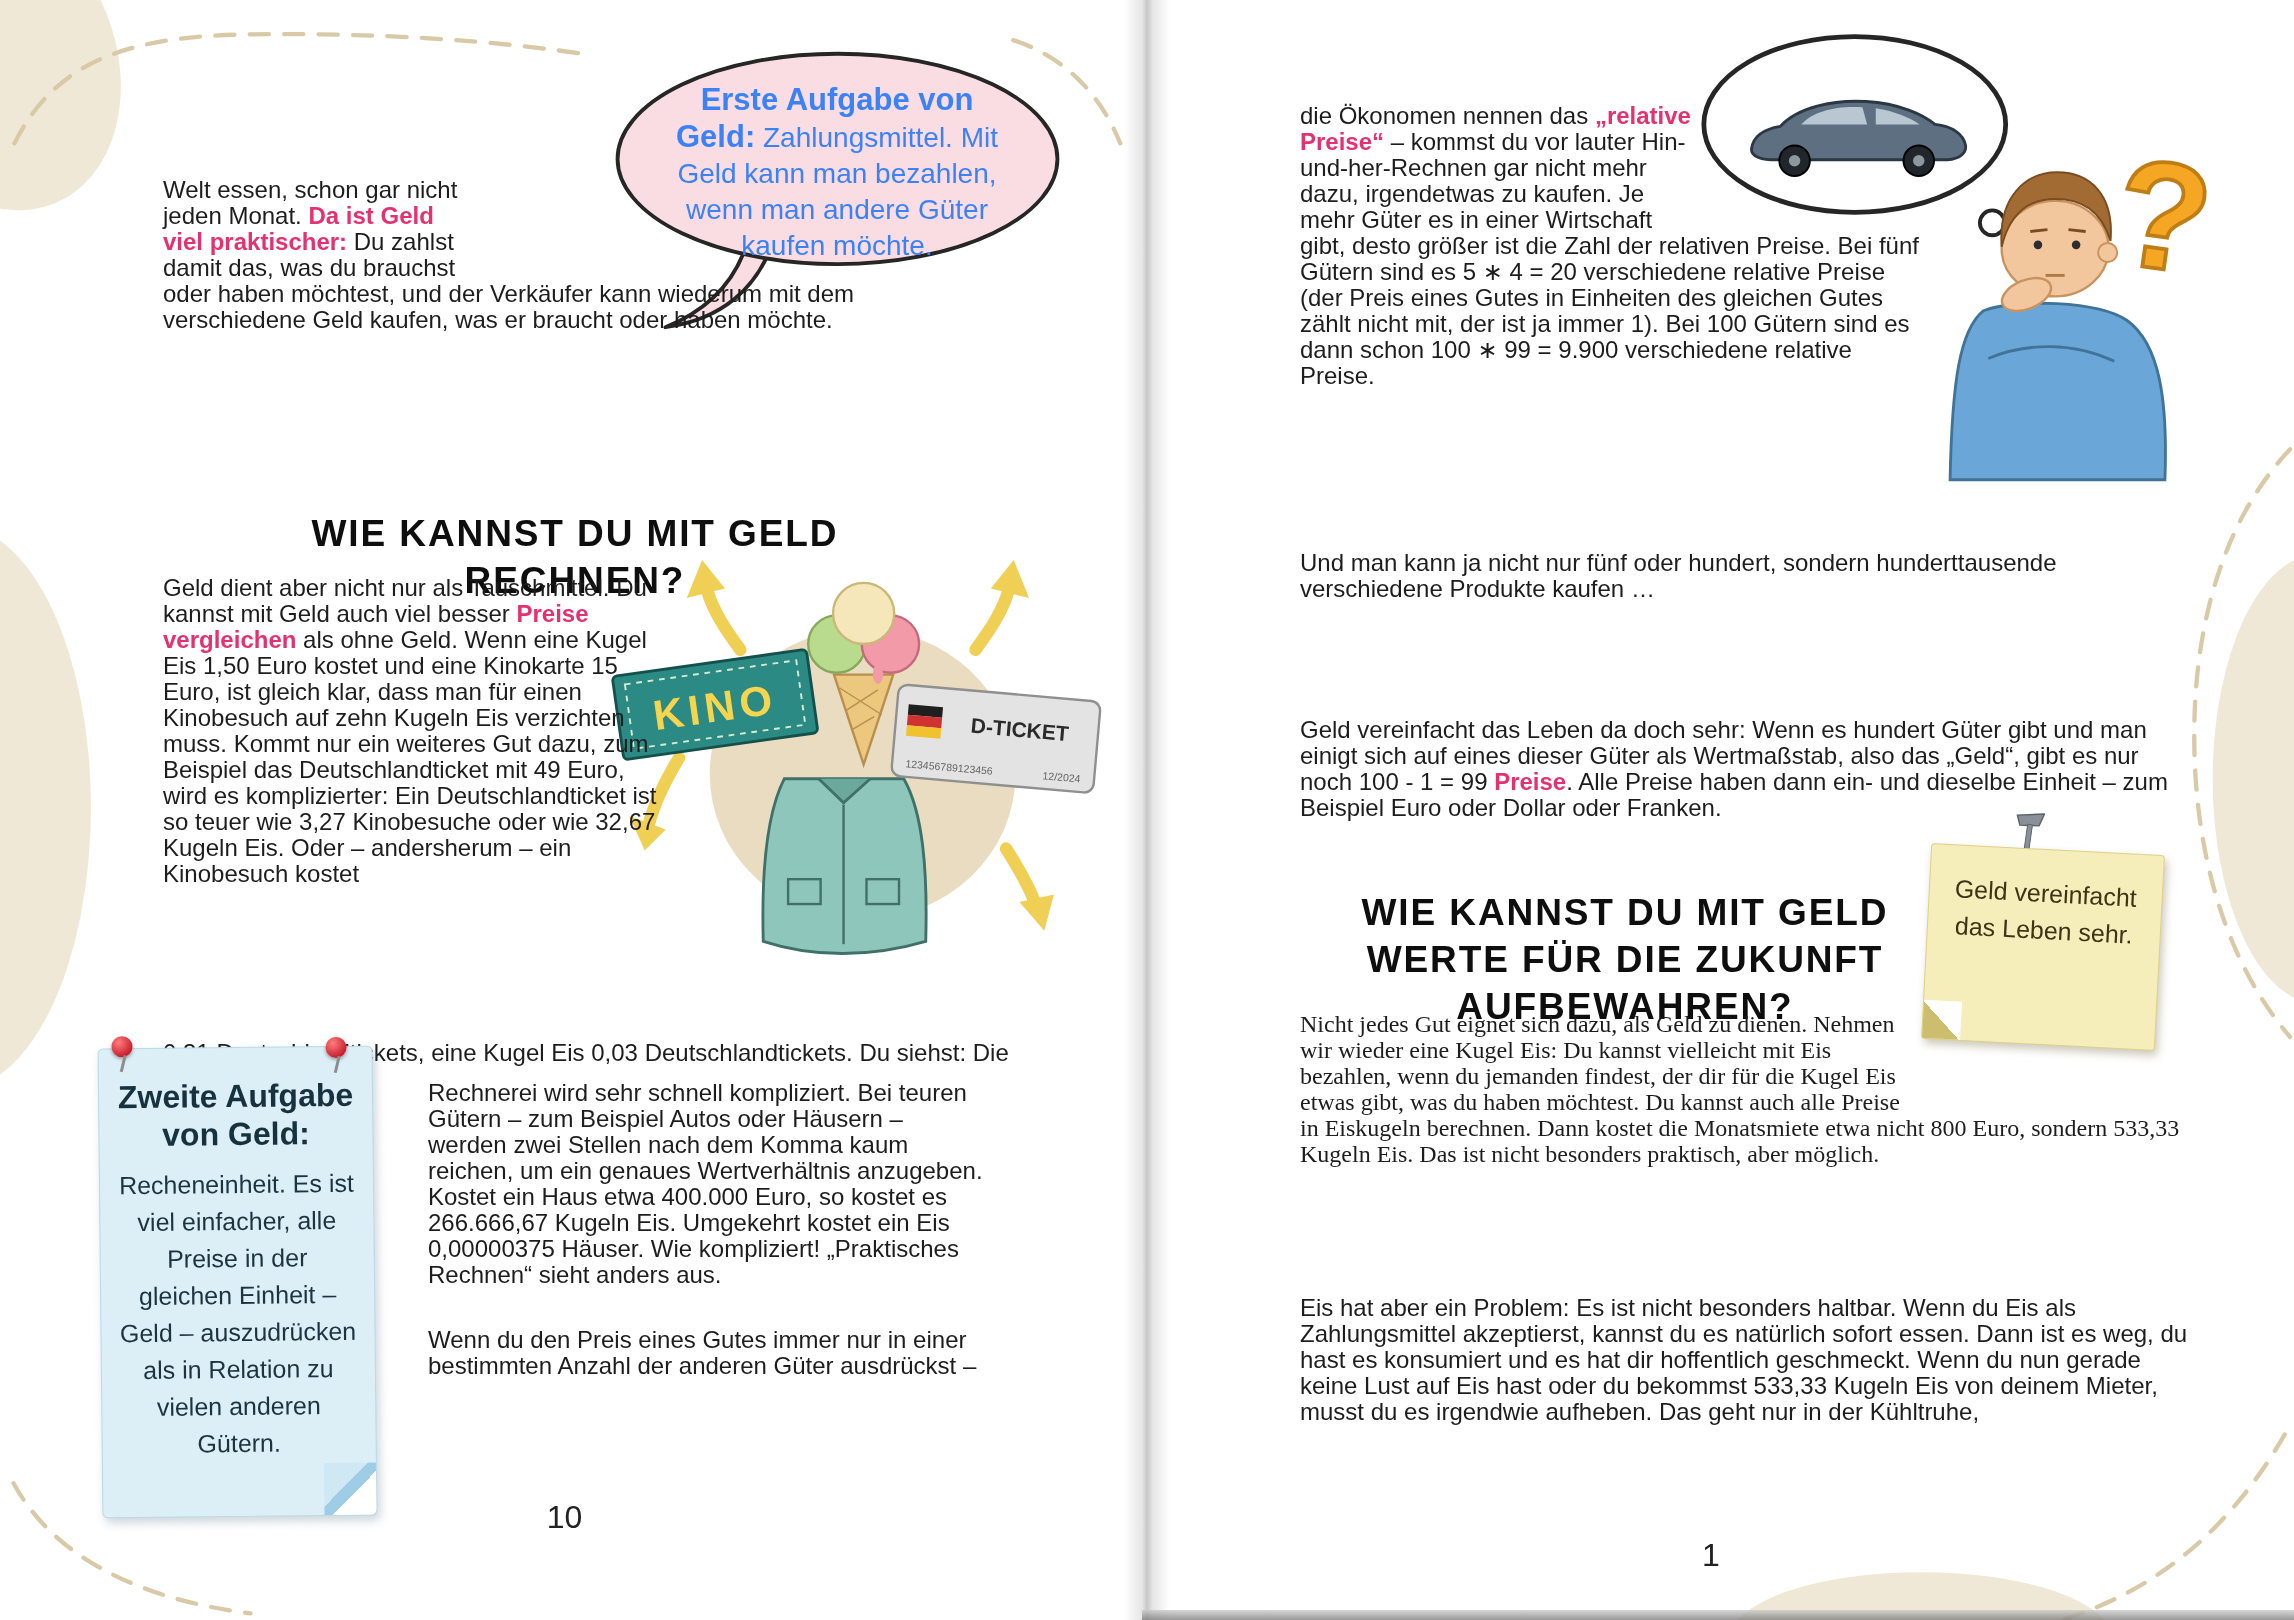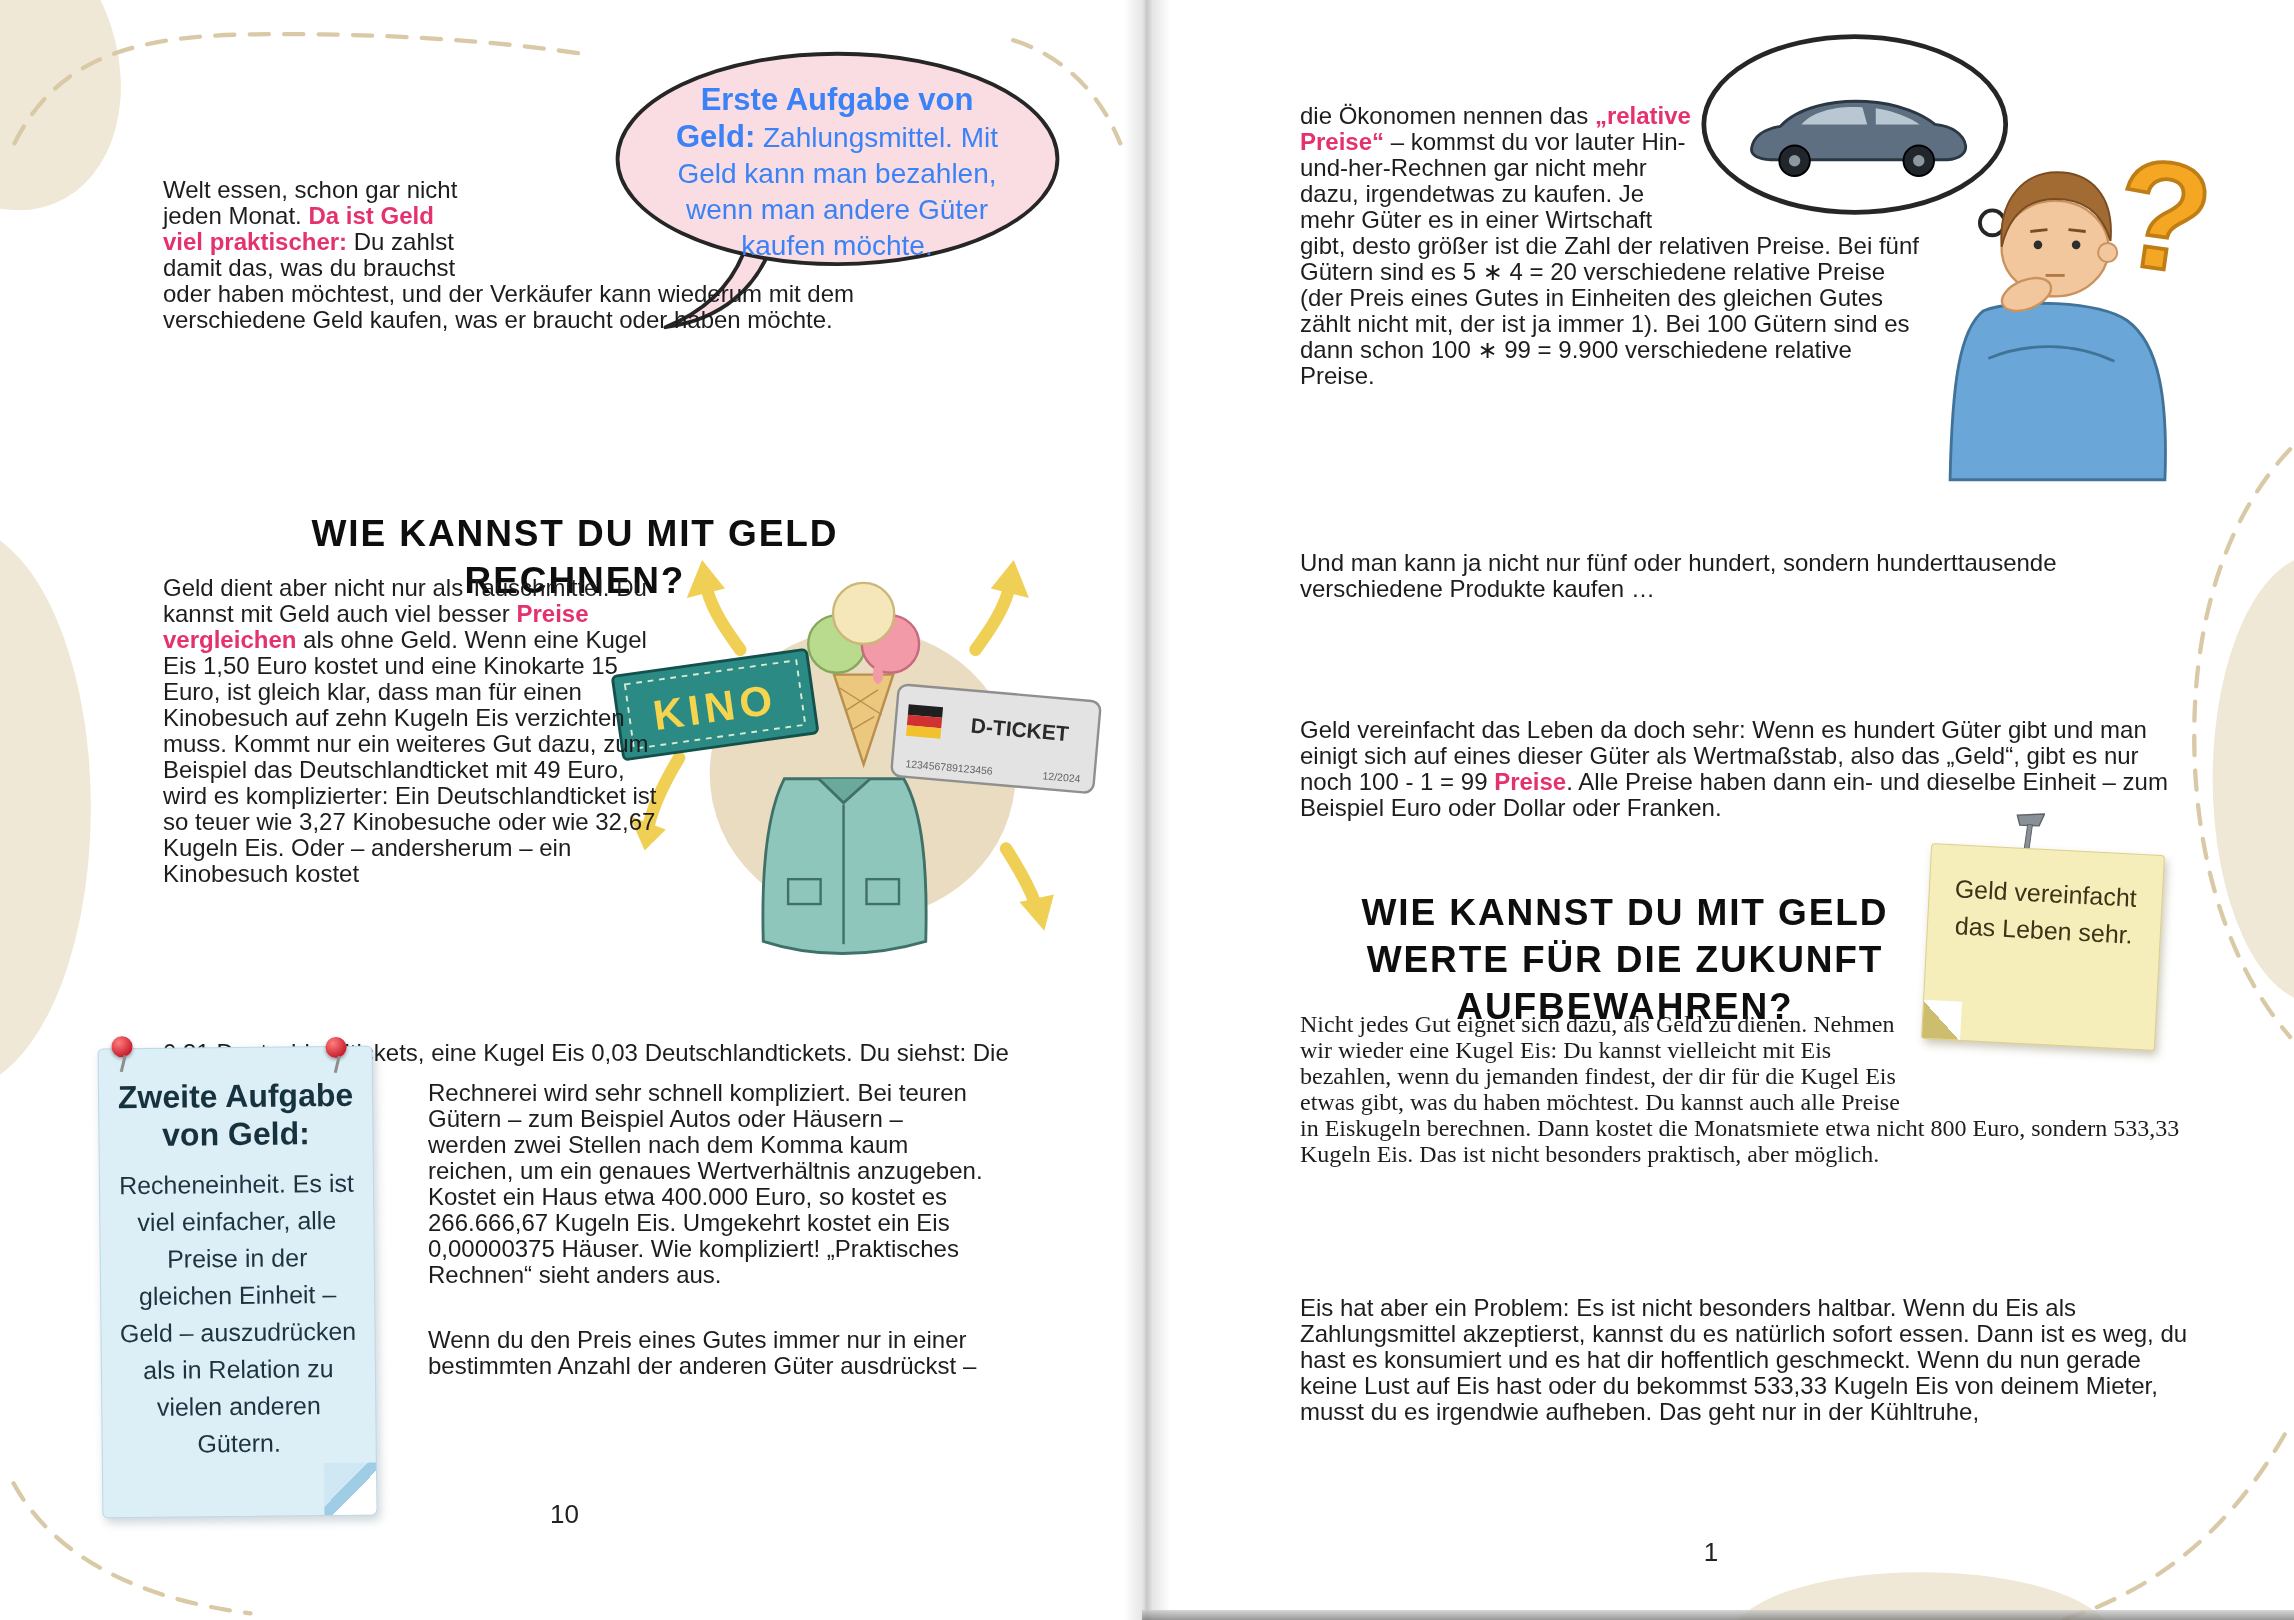--- a/index.html
+++ b/index.html
@@ -5,21 +5,21 @@
   html,body{margin:0;padding:0;}
   body{
     width:2294px;height:1620px;position:relative;overflow:hidden;
     background:#ffffff;color:#1d1d1d;
     font-family:"Liberation Sans", sans-serif;
   }
   .abs{position:absolute;}
   .body-text{font-size:24px;line-height:26px;color:#1d1d1d;text-align:left;}
   .pink{color:#e4316f;font-weight:bold;}
   .heading{font-weight:bold;font-size:37px;letter-spacing:1.9px;line-height:47px;text-align:center;color:#0e0e0e;}
-  .pagenum{font-size:26px;text-align:center;color:#222;}
+  .pagenum{font-size:32px;text-align:center;color:#222;}
   .spacer-r{float:right;}
   
   .bubble-text{text-align:center;font-size:28px;line-height:36px;color:#3b82f6;}
   .bubble-title{font-weight:bold;font-size:31px;}
   
   .note-blue{
     background:#dceef6;border:1px solid #bcd8e7;border-radius:5.7px;
     box-shadow:2.9px 4.8px 9.6px rgba(60,90,110,.25);
     transform:rotate(-0.6deg);
     padding:29px 17px 19px 17px;box-sizing:border-box;text-align:center;

